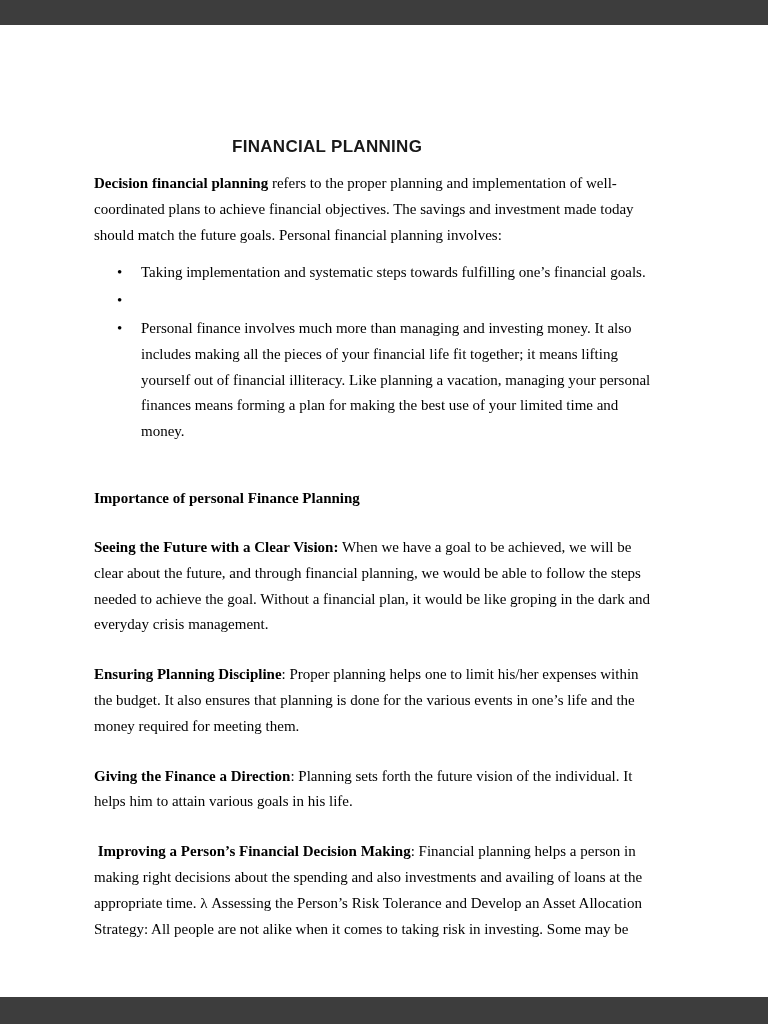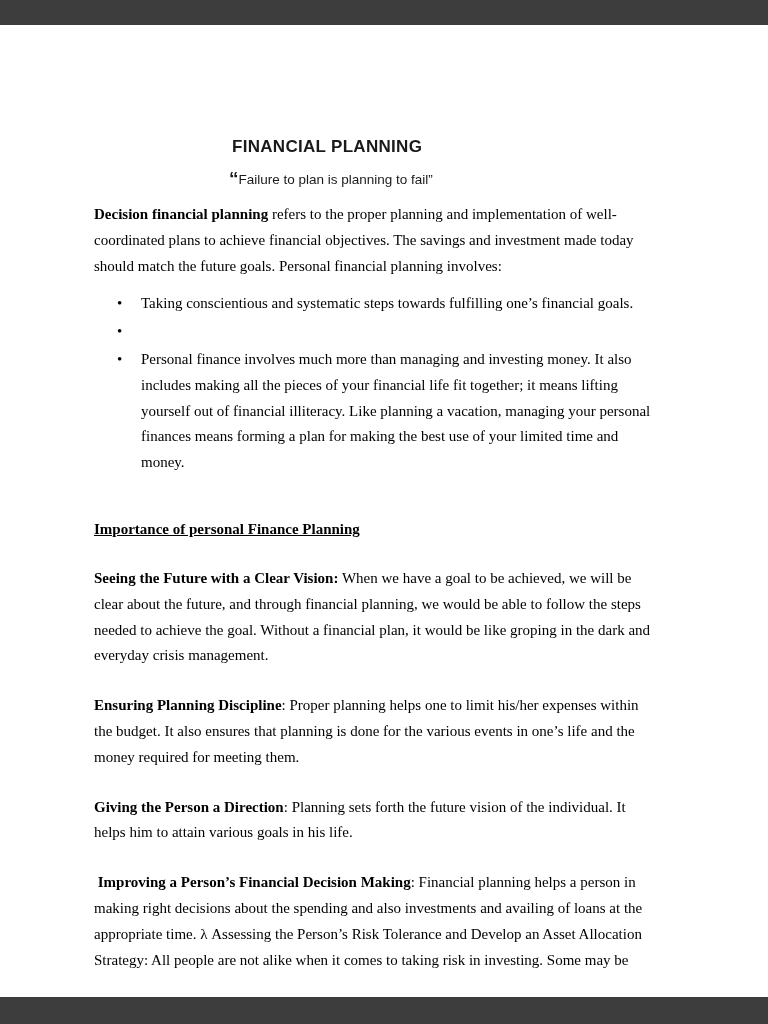--- a/index.html
+++ b/index.html
@@ -55,21 +55,20 @@
   }
   .para strong { font-weight: 700; }
   .section { margin-top: 24px; }
   .heading {
     width: 610px;
     margin: 40px 0 0 0;
     font-size: 15px;
     font-weight: 700;
     line-height: 26px;
     white-space: pre;
-    text-decoration: underline;
   }
   ul.bullets {
     list-style: none;
     margin: 12px 0 0 0;
     padding: 0;
     width: 610px;
   }
   ul.bullets li {
     display: flex;
     align-items: flex-start;
@@ -88,30 +87,29 @@
 </style>
 </head>
 <body style="color: rgb(0, 0, 0);">
 
 <div class="viewer-bar top" style="background: rgb(61, 61, 61);"></div>
 
 <div class="doc" style="background: rgb(255, 255, 255);">
 
   <h1 class="doc-title">FINANCIAL PLANNING</h1>
 
-  <div class="doc-quote"><span class="open-mark">“</span><span>Failure to plan is planning to fail”</span></div>
 
   <p class="para"><strong>Decision financial planning</strong><span> refers to the proper planning and implementation of well-
 coordinated plans to achieve financial objectives. The savings and investment made today
 should match the future goals. Personal financial planning involves:</span></p>
 
   <ul class="bullets">
     <li>
         <span class="bullet">•</span>
-        <span class="li-text">Taking conscientious and systematic steps towards fulfilling one’s financial goals.</span>
+        <span class="li-text">Taking implementation and systematic steps towards fulfilling one’s financial goals.</span>
       </li>
     <li>
         <span class="bullet">•</span>
       </li>
     <li>
         <span class="bullet">•</span>
         <span class="li-text">Personal finance involves much more than managing and investing money. It also
 includes making all the pieces of your financial life fit together; it means lifting
 yourself out of financial illiteracy. Like planning a vacation, managing your personal
 finances means forming a plan for making the best use of your limited time and
@@ -123,21 +121,21 @@
 
   <p class="para section"><strong>Seeing the Future with a Clear Vision:</strong><span> When we have a goal to be achieved, we will be
 clear about the future, and through financial planning, we would be able to follow the steps
 needed to achieve the goal. Without a financial plan, it would be like groping in the dark and
 everyday crisis management.</span></p>
 
   <p class="para section"><strong>Ensuring Planning Discipline</strong><span>: Proper planning helps one to limit his/her expenses within
 the budget. It also ensures that planning is done for the various events in one’s life and the
 money required for meeting them.</span></p>
 
-  <p class="para section"><strong>Giving the Person a Direction</strong><span>: Planning sets forth the future vision of the individual. It
+  <p class="para section"><strong>Giving the Finance a Direction</strong><span>: Planning sets forth the future vision of the individual. It
 helps him to attain various goals in his life.</span></p>
 
   <p class="para section"><strong> Improving a Person’s Financial Decision Making</strong><span>: Financial planning helps a person in
 making right decisions about the spending and also investments and availing of loans at the
 appropriate time. λ Assessing the Person’s Risk Tolerance and Develop an Asset Allocation
 Strategy: All people are not alike when it comes to taking risk in investing. Some may be</span></p>
 
 </div>
 
 <div class="viewer-bar bottom" style="background: rgb(61, 61, 61);"></div>

